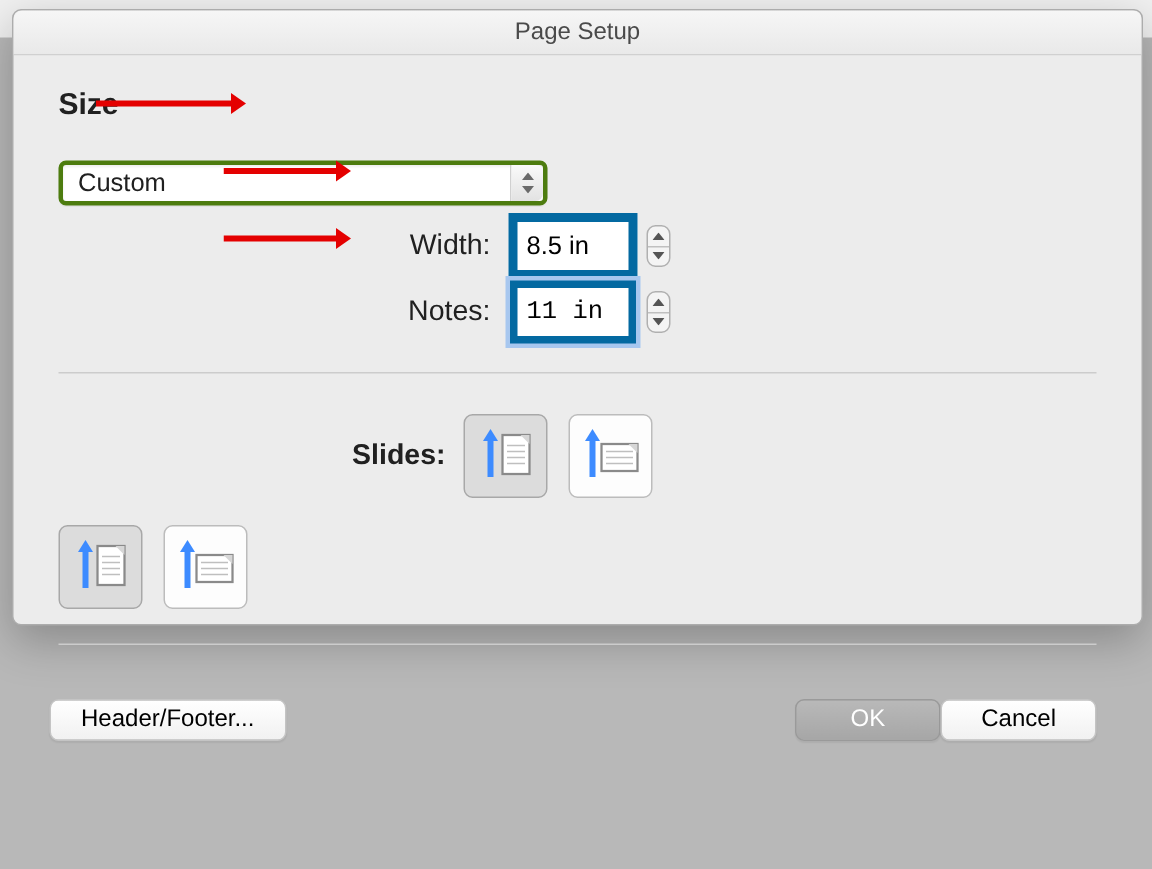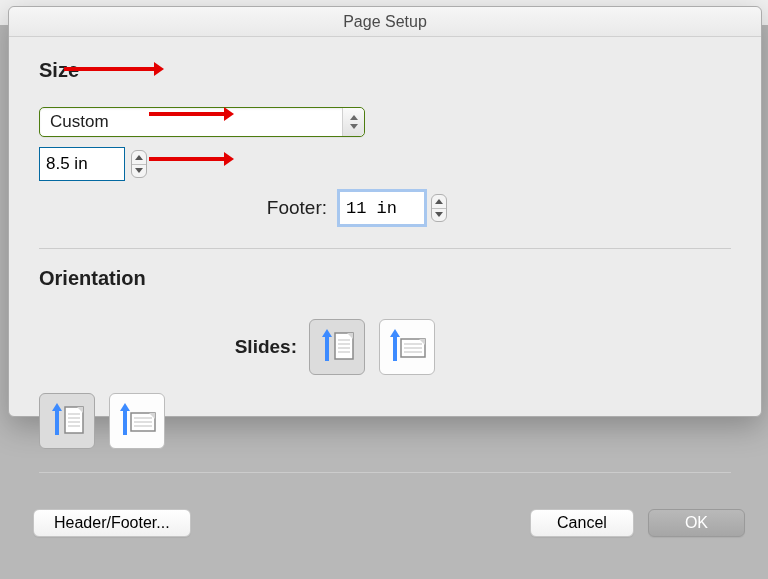--- a/index.html
+++ b/index.html
@@ -52,40 +52,40 @@
     width:300px;
     text-align:right;
     padding-right:12px;
     font-size:19px;
   }
   .controls-cell { flex:1; display:flex; align-items:center; }
 
   .select {
     width:326px; height:30px;
     background:#ffffff;
-    border:1px solid #4d7c0f;
+    border:3px solid #4d7c0f;
     border-radius:5px;
     display:flex; align-items:center;
     box-shadow:0 1px 2px rgba(0,0,0,.08) inset, 0 1px 0 rgba(0,0,0,.04);
     cursor:default;
   }
   .select .sel-text { flex:1; padding:0 10px; font-size:17px; }
   .select .sel-caret {
     width:22px; height:100%;
     background:linear-gradient(#fafafa,#e2e2e2);
     border-left:1px solid #d0d0d0;
     border-radius:0 5px 5px 0;
     display:flex; align-items:center; justify-content:center;
   }
   .select .sel-caret svg { width:10px; height:14px; }
 
   .num-wrap { display:flex; align-items:center; }
   .num-input {
     width:86px; height:28px;
-    border:1px solid #0369a1;
+    border:6px solid #0369a1;
     background:#fff;
     padding:16px 6px;
     font-size:17px;
     border-radius:0;
   }
   .num-input.focused {
     outline:3px solid #a7c7ef;
     outline-offset:-1px;
     font-family:Liberation Mono, monospace;
   }
@@ -194,41 +194,42 @@
             <svg viewBox="0 0 10 14">
                 <polygon points="5,0 9,5 1,5" fill="#6a6a6a"></polygon>
                 <polygon points="1,9 9,9 5,14" fill="#6a6a6a"></polygon>
               </svg>
           </div>
         </div>
       </div>
     </div>
 
     <div class="row">
+      <div class="lbl">Width:</div>
       <div class="controls-cell">
         <div class="num-wrap">
           <input class="num-input" value="8.5 in" style="">
           <div class="stepper">
             <div>
                 <svg viewBox="0 0 8 5">
                   <polygon points="4,0 8,5 0,5" fill="#555"></polygon>
                 </svg>
               </div>
             <div>
                 <svg viewBox="0 0 8 5">
                   <polygon points="0,0 8,0 4,5" fill="#555"></polygon>
                 </svg>
               </div>
           </div>
         </div>
       </div>
     </div>
 
     <div class="row">
-      <div class="lbl">Footer:</div>
+      <div class="lbl">Notes:</div>
       <div class="controls-cell">
         <div class="num-wrap">
           <input class="num-input focused" value="11 in" style="">
           <div class="stepper">
             <div>
                 <svg viewBox="0 0 8 5">
                   <polygon points="4,0 8,5 0,5" fill="#555"></polygon>
                 </svg>
               </div>
             <div>
@@ -236,21 +237,20 @@
                   <polygon points="0,0 8,0 4,5" fill="#555"></polygon>
                 </svg>
               </div>
           </div>
         </div>
       </div>
     </div>
 
     <div class="divider"></div>
 
-    <div class="section-title">Orientation</div>
 
     <div class="row" style="height:74px;">
       <div class="lbl" style="width:270px;font-weight:bold;">Slides:</div>
       <div class="controls-cell">
         <div class="orient-group">
           <div class="orient-btn selected">
             <svg viewBox="0 0 40 40">
               <line x1="10" y1="34" x2="10" y2="6" stroke="#3d8bff" stroke-width="4"></line>
               <polygon points="10,2 5,10 15,10" fill="#3d8bff"></polygon>
               <rect x="18" y="6" width="18" height="26" fill="#fff" stroke="#8a8a8a" stroke-width="1.5"></rect>
@@ -305,17 +305,17 @@
         </div>
       </div>
     </div>
 
     <div class="divider" style="margin-top:14px;"></div>
   </div>
 
   <div class="footer">
     <button class="btn">Header/Footer...</button>
     <div class="spacer"></div>
+    <button class="btn default" style="padding:0 36px;">OK</button>
     <button class="btn" style="margin-right:14px; padding:0 26px;">Cancel</button>
-    <button class="btn default" style="padding:0 36px;">OK</button>
   </div>
 
 </div>
 
 </body></html>

